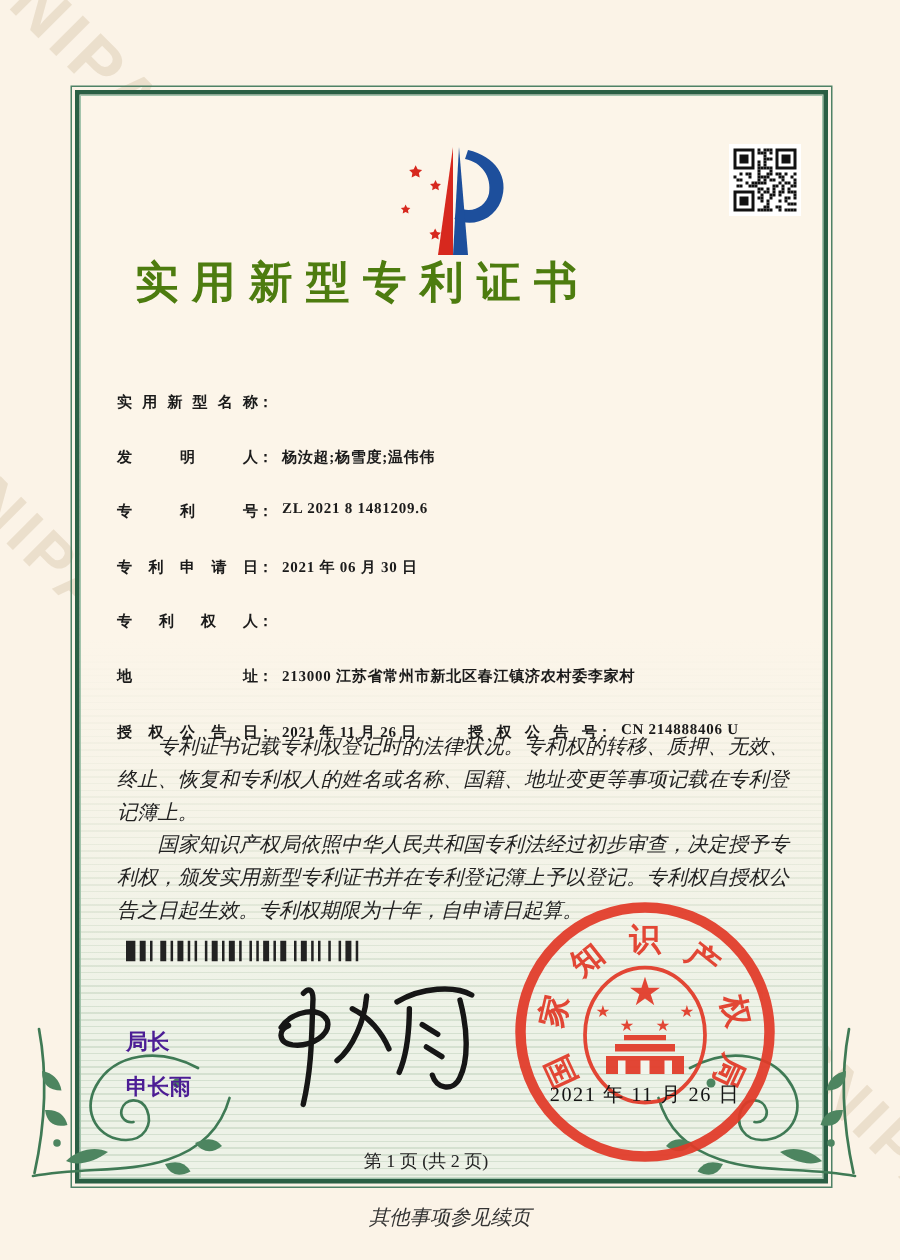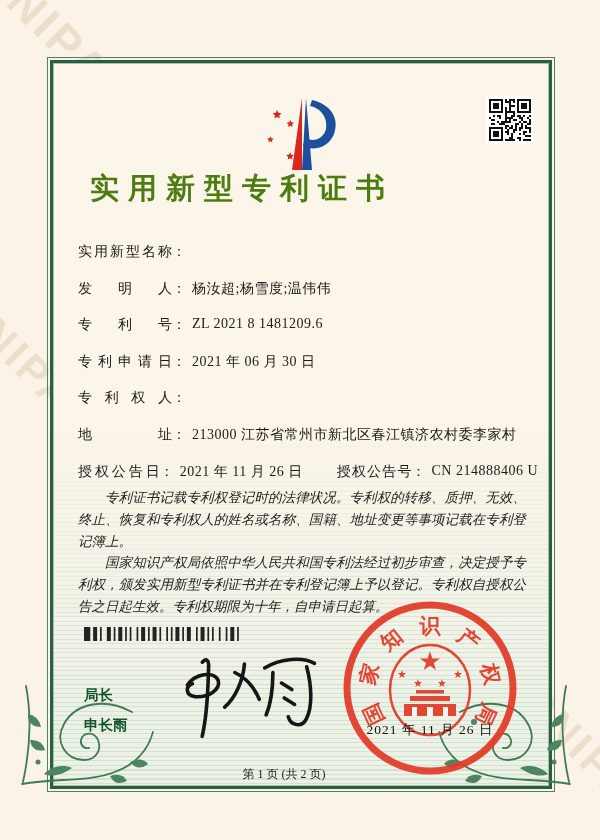--- a/index.html
+++ b/index.html
@@ -36,40 +36,40 @@
       #edf2e7;
     pointer-events:none;
   }
   .cert-no{position:absolute;left:78px;top:95px;font-size:13px;letter-spacing:1px;color:#222;}
   .logo{position:absolute;left:256px;top:94px;}
   .qr{position:absolute;left:486px;top:96px;}
   .title{
     position:absolute;left:0;top:169px;width:484px;text-align:center;
     font-size:29px;font-weight:bold;letter-spacing:9px;color:#4d7c0f;
   }
-  .fields{position:absolute;left:78px;top:243px;width:460px;font-size:14px;font-weight:400;}
+  .fields{position:absolute;left:78px;top:261px;width:460px;font-size:10px;font-weight:700;}
   .frow{height:36.6px;display:flex;align-items:flex-start;white-space:nowrap;}
   .lbl{
     display:inline-block;width:94px;
     text-align:justify;text-align-last:justify;text-justify:inter-character;
   }
   .lbl2{
     display:inline-block;width:86px;margin-left:34px;
     text-align:justify;text-align-last:justify;text-justify:inter-character;
   }
   .colon{display:inline-block;margin-right:6px;}
   .val{letter-spacing:0.5px;}
   .body-text{
     position:absolute;left:78px;top:487px;width:448px;
     font-size:13.5px;line-height:21.8px;text-align:justify;
     font-style:italic;color:#222;
   }
   .body-text p{margin:0;text-indent:2em;}
   .barcode{position:absolute;left:84px;top:627px;}
-  .signer{position:absolute;left:84px;top:680px;font-size:14.5px;font-weight:bold;line-height:30px;color:#14532d;
+  .signer{position:absolute;left:84px;top:680px;font-size:14.5px;font-weight:bold;line-height:30px;color:#4c1d95;
     font-family:"Liberation Sans","DejaVu Sans",sans-serif;}
   .signature{position:absolute;left:170px;top:644px;}
   .seal{position:absolute;left:340px;top:598px;}
   .page-note{position:absolute;left:0;top:766px;width:568px;text-align:center;font-size:12px;color:#222;}
   .cont-note{position:absolute;left:0;top:803px;width:600px;text-align:center;font-size:13.5px;font-style:italic;color:#333;}
   .flourish{position:absolute;pointer-events:none;}
   .flourish.left{left:14px;top:678px;}
   .flourish.right{left:438px;top:678px;transform:scaleX(-1);}
 </style>
 </head>
@@ -379,14 +379,15 @@
           <text transform="translate(90,90) rotate(0) translate(0,-55)">识</text>
           <text transform="translate(90,90) rotate(38.5) translate(0,-55)">产</text>
           <text transform="translate(90,90) rotate(77) translate(0,-55)">权</text>
           <text transform="translate(90,90) rotate(115) translate(0,-55)">局</text>
         </g>
     </g>
     <text x="90" y="136" font-size="13.5" letter-spacing="1" fill="#141414" text-anchor="middle" font-family="'Liberation Serif','DejaVu Serif',serif">2021 年 11 月 26 日</text>
   </svg>
 
   <div class="page-note">第 1 页 (共 2 页)</div>
+  <div class="cont-note">其他事项参见续页</div>
 
 </div>
 
 </body></html>

